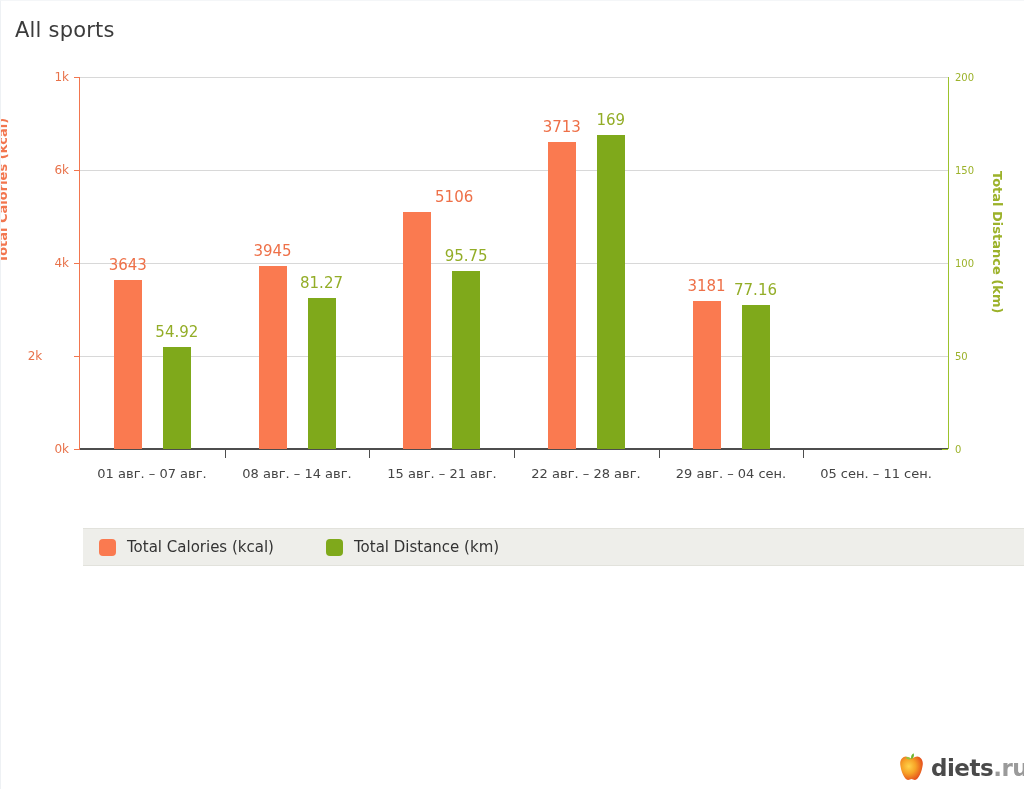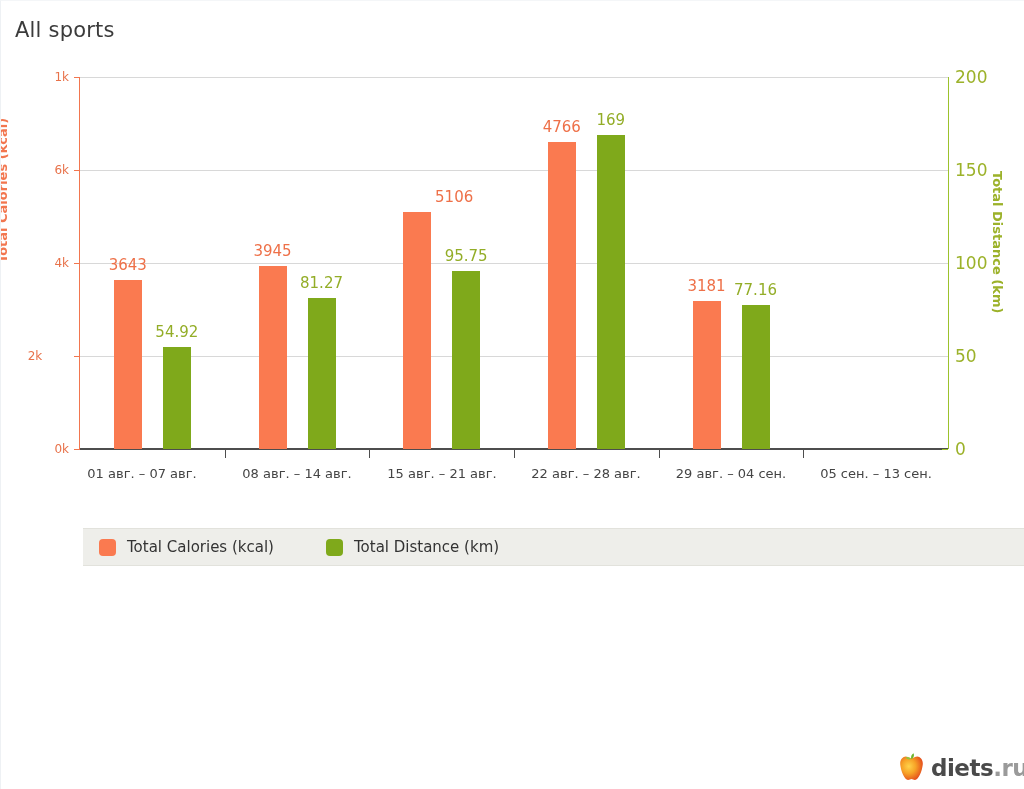--- a/index.html
+++ b/index.html
@@ -80,21 +80,21 @@
     right: 0;
     transform: translateY(-50%);
     font-size: 12px;
     color: #e8724a;
     white-space: nowrap;
   }
   .tick-label-right {
     position: absolute;
     left: 0;
     transform: translateY(-50%);
-    font-size: 17px;
+    font-size: 10px;
     color: #9cb22a;
     white-space: nowrap;
   }
 
   #axis-title-left {
     position: absolute;
     left: -6px; top: 262px;
     transform: rotate(-90deg);
     transform-origin: left top;
     font-size: 13px;
@@ -239,40 +239,40 @@
       <div class="bar-label distance" style="left: 96.8333px; top: 245.849px;">54.92</div>
       <div class="bar calories" style="left: 178.5px; width: 28px; height: 183.442px;"></div>
       <div class="bar-label calories" style="left: 192.5px; top: 164.558px;">3945</div>
       <div class="bar distance" style="left: 227.5px; width: 28px; height: 151.162px;"></div>
       <div class="bar-label distance" style="left: 241.5px; top: 196.838px;">81.27</div>
       <div class="bar calories" style="left: 323.167px; width: 28px; height: 237.429px;"></div>
       <div class="bar-label calories" style="left: 337.167px; top: 110.571px; margin-left: 37px;">5106</div>
       <div class="bar distance" style="left: 372.167px; width: 28px; height: 178.095px;"></div>
       <div class="bar-label distance" style="left: 386.167px; top: 169.905px;">95.75</div>
       <div class="bar calories" style="left: 467.833px; width: 28px; height: 306.947px;"></div>
-      <div class="bar-label calories" style="left: 481.833px; top: 41.0535px;">4766</div>
+      <div class="bar-label calories" style="left: 481.833px; top: 41.0535px;">3713</div>
       <div class="bar distance" style="left: 516.833px; width: 28px; height: 314.34px;"></div>
       <div class="bar-label distance" style="left: 530.833px; top: 33.66px;">169</div>
       <div class="bar calories" style="left: 612.5px; width: 28px; height: 147.917px;"></div>
       <div class="bar-label calories" style="left: 626.5px; top: 200.083px;">3181</div>
       <div class="bar distance" style="left: 661.5px; width: 28px; height: 143.518px;"></div>
       <div class="bar-label distance" style="left: 675.5px; top: 204.482px;">77.16</div>
     </div>
   <div id="xaxis-layer">
       <div class="xtick" style="left: 224px;"></div>
       <div class="xtick" style="left: 368px;"></div>
       <div class="xtick" style="left: 513px;"></div>
       <div class="xtick" style="left: 658px;"></div>
       <div class="xtick" style="left: 802px;"></div>
-      <div class="xlabel" style="left: 141px;">01 авг. – 07 авг.</div>
+      <div class="xlabel" style="left: 151px;">01 авг. – 07 авг.</div>
       <div class="xlabel" style="left: 296px;">08 авг. – 14 авг.</div>
       <div class="xlabel" style="left: 441px;">15 авг. – 21 авг.</div>
       <div class="xlabel" style="left: 585px;">22 авг. – 28 авг.</div>
       <div class="xlabel" style="left: 730px;">29 авг. – 04 сен.</div>
-      <div class="xlabel" style="left: 875px;">05 сен. – 13 сен.</div>
+      <div class="xlabel" style="left: 875px;">05 сен. – 11 сен.</div>
     </div>
 
   <div id="legend">
       <div class="legend-item">
         <div class="legend-swatch" style="background: rgb(250, 122, 80);"></div>
         <div class="legend-label">Total Calories (kcal)</div>
       </div>
       <div class="legend-item">
         <div class="legend-swatch" style="background: rgb(127, 169, 27);"></div>
         <div class="legend-label">Total Distance (km)</div>

